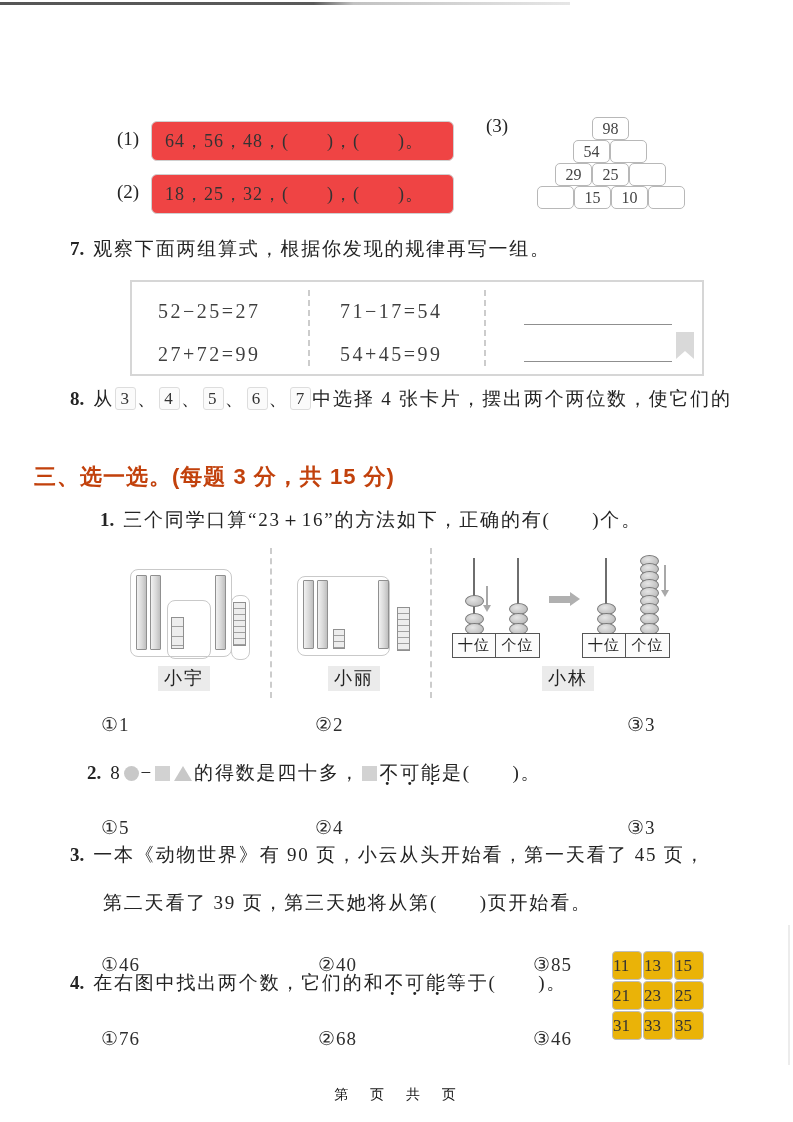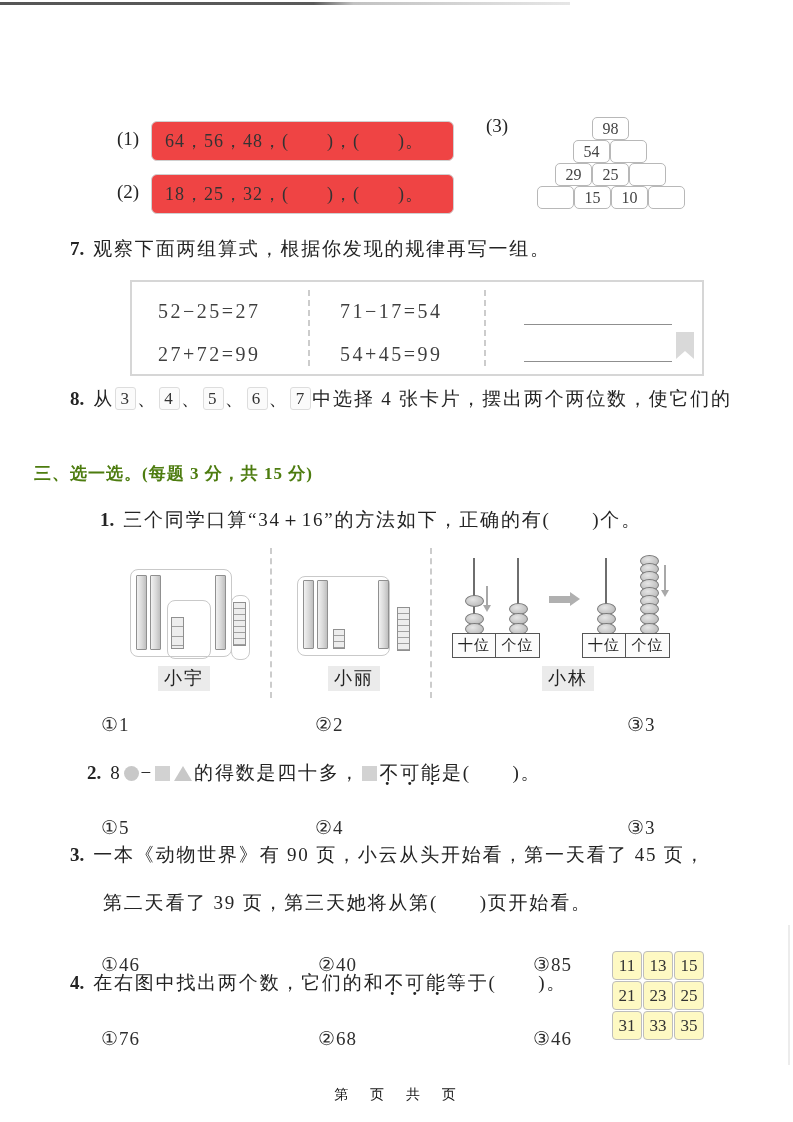--- a/index.html
+++ b/index.html
@@ -21,22 +21,22 @@
   .q7box{position:absolute;left:106px;top:280px;width:570px;height:92px;border:2px solid #d6d6d6;background:#fff;margin-left:24px;}
   .vdash{position:absolute;top:8px;height:76px;border-left:2px dashed #cccccc;}
   .eq{position:absolute;font-size:20px;letter-spacing:2.5px;color:#3f3f3f;white-space:nowrap;}
   .blank{position:absolute;width:148px;height:0;border-bottom:1.5px solid #8f8f8f;}
   .ribbon{position:absolute;left:676px;top:332px;width:18px;height:27px;background:#d9d9d9;
           clip-path:polygon(0 0,100% 0,100% 100%,50% 70%,0 100%);}
 
   .card{display:inline-block;min-width:13px;border:1.5px solid #dddddd;border-radius:3px;background:#fbfbfb;
         padding:0 3px;margin:0 1px;text-align:center;font-size:17px;line-height:21px;vertical-align:1px;color:#333;}
 
-  .sechead{position:absolute;font-family:Liberation Serif, serif;font-weight:bold;
-           font-size:17px;letter-spacing:1px;color:#4d7c0f;white-space:nowrap;}
+  .sechead{position:absolute;font-family:Liberation Sans, sans-serif;font-weight:bold;
+           font-size:22px;letter-spacing:1px;color:#c2410c;white-space:nowrap;}
 
   
   .illus{position:absolute;left:70px;top:548px;width:655px;height:152px;}
   .divider{position:absolute;top:0;height:150px;border-left:2px dashed #cccccc;}
   .grect{position:absolute;border:1.5px solid #c9c9c9;border-radius:8px;background:transparent;}
   .rod{position:absolute;width:9px;background:linear-gradient(to right,#f1f1f1,#d9d9d9 55%,#bfbfbf);
        border:1px solid #909090;border-radius:1px;}
   .cubes{position:absolute;width:11px;border:1px solid #909090;
          background:repeating-linear-gradient(to bottom,#ededed 0 5px,#a0a0a0 5px 6px);}
   .cubes.big{background:repeating-linear-gradient(to bottom,#ededed 0 8.5px,#a0a0a0 8.5px 9.5px);}
@@ -64,21 +64,21 @@
   .sh-tri{width:0;height:0;border-left:9px solid transparent;border-right:9px solid transparent;
           border-bottom:15px solid #c8c8c8;}
   .emph{position:relative;display:inline-block;}
   .emph::after{content:"· · ·";position:absolute;left:0;width:100%;top:100%;margin-top:-7px;text-align:center;
           font-size:18px;font-weight:bold;letter-spacing:2px;word-spacing:8px;color:#222;line-height:10px;}
 
   
   .grid{position:absolute;left:611px;top:951px;}
   .grow{display:flex;}
   .gcell{width:28px;height:27px;border:1.5px solid #bdbdbd;border-radius:4px;margin:0 0 1px 1px;
-         text-align:center;line-height:27px;font-size:17px;color:#333;background:#fef9c3;}
+         line-height:27px;font-size:17px;color:#333;background:#eab308;}
 
   .footer{position:absolute;left:0;top:1086px;width:100%;text-align:center;font-size:14px;
           letter-spacing:3px;word-spacing:12px;color:#111;
           font-family:"Liberation Sans","DejaVu Sans",sans-serif;}
 </style>
 </head>
 <body>
 
 <div class="page">
   <div class="toprule"></div>
@@ -120,21 +120,21 @@
   </div>
   <div class="ribbon"></div>
 
   <div class="t" style="left:70px;top:386px;">
     <span class="qn">8.</span><span>从</span><span class="card">3</span><span>、</span><span class="card">4</span><span>、</span><span class="card">5</span><span>、</span><span class="card">6</span><span>、</span><span class="card">7</span><span>中选择 4 张卡片，摆出两个两位数，使它们的</span>
   </div>
 
   <div class="sechead" style="left:34px;top:462px;">三、选一选。(每题 3 分，共 15 分)</div>
 
   <div class="t" style="left:100px;top:507px;">
-    <span class="qn">1.</span><span>三个同学口算“34＋16”的方法如下，正确的有(　　)个。</span>
+    <span class="qn">1.</span><span>三个同学口算“23＋16”的方法如下，正确的有(　　)个。</span>
   </div>
 
   <div class="illus">
     <div class="divider" style="left:200px;"></div>
     <div class="divider" style="left:360px;"></div>
 
     <div class="grect" style="left:60px;top:21px;width:100px;height:86px;"></div>
     <div class="rod" style="left:66px;top:27px;height:73px;"></div>
     <div class="rod" style="left:80px;top:27px;height:73px;"></div>
     <div class="rod" style="left:145px;top:27px;height:73px;"></div>

